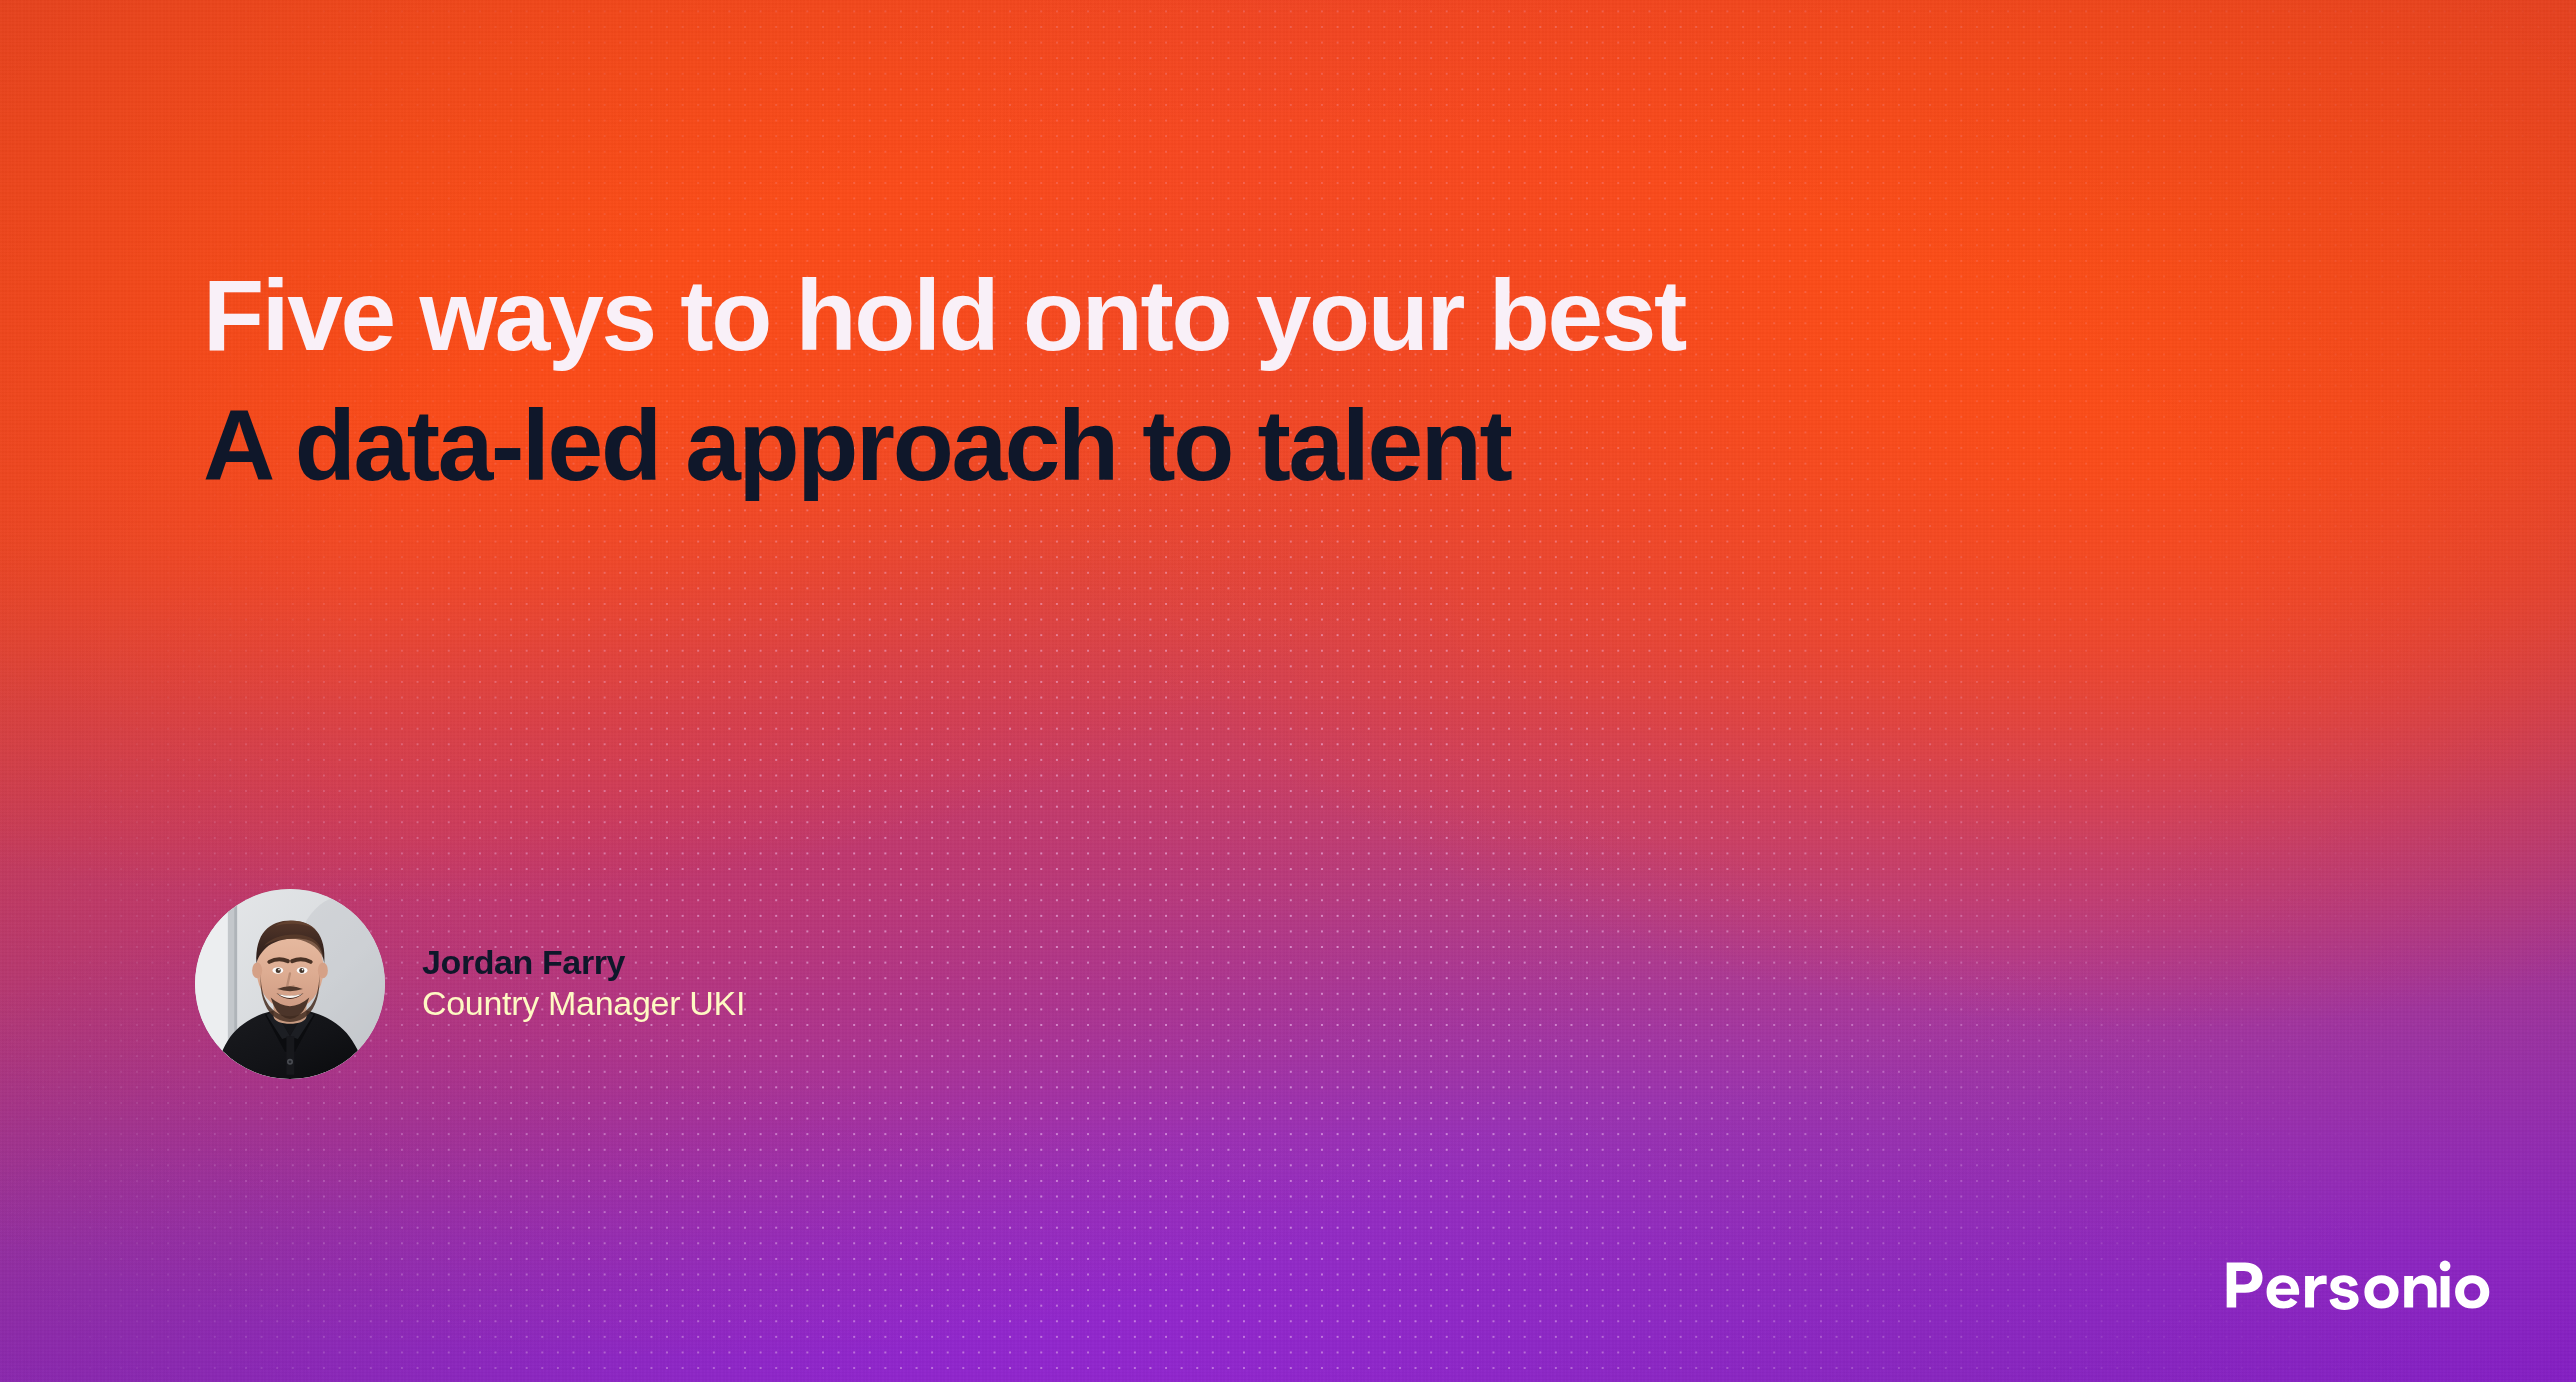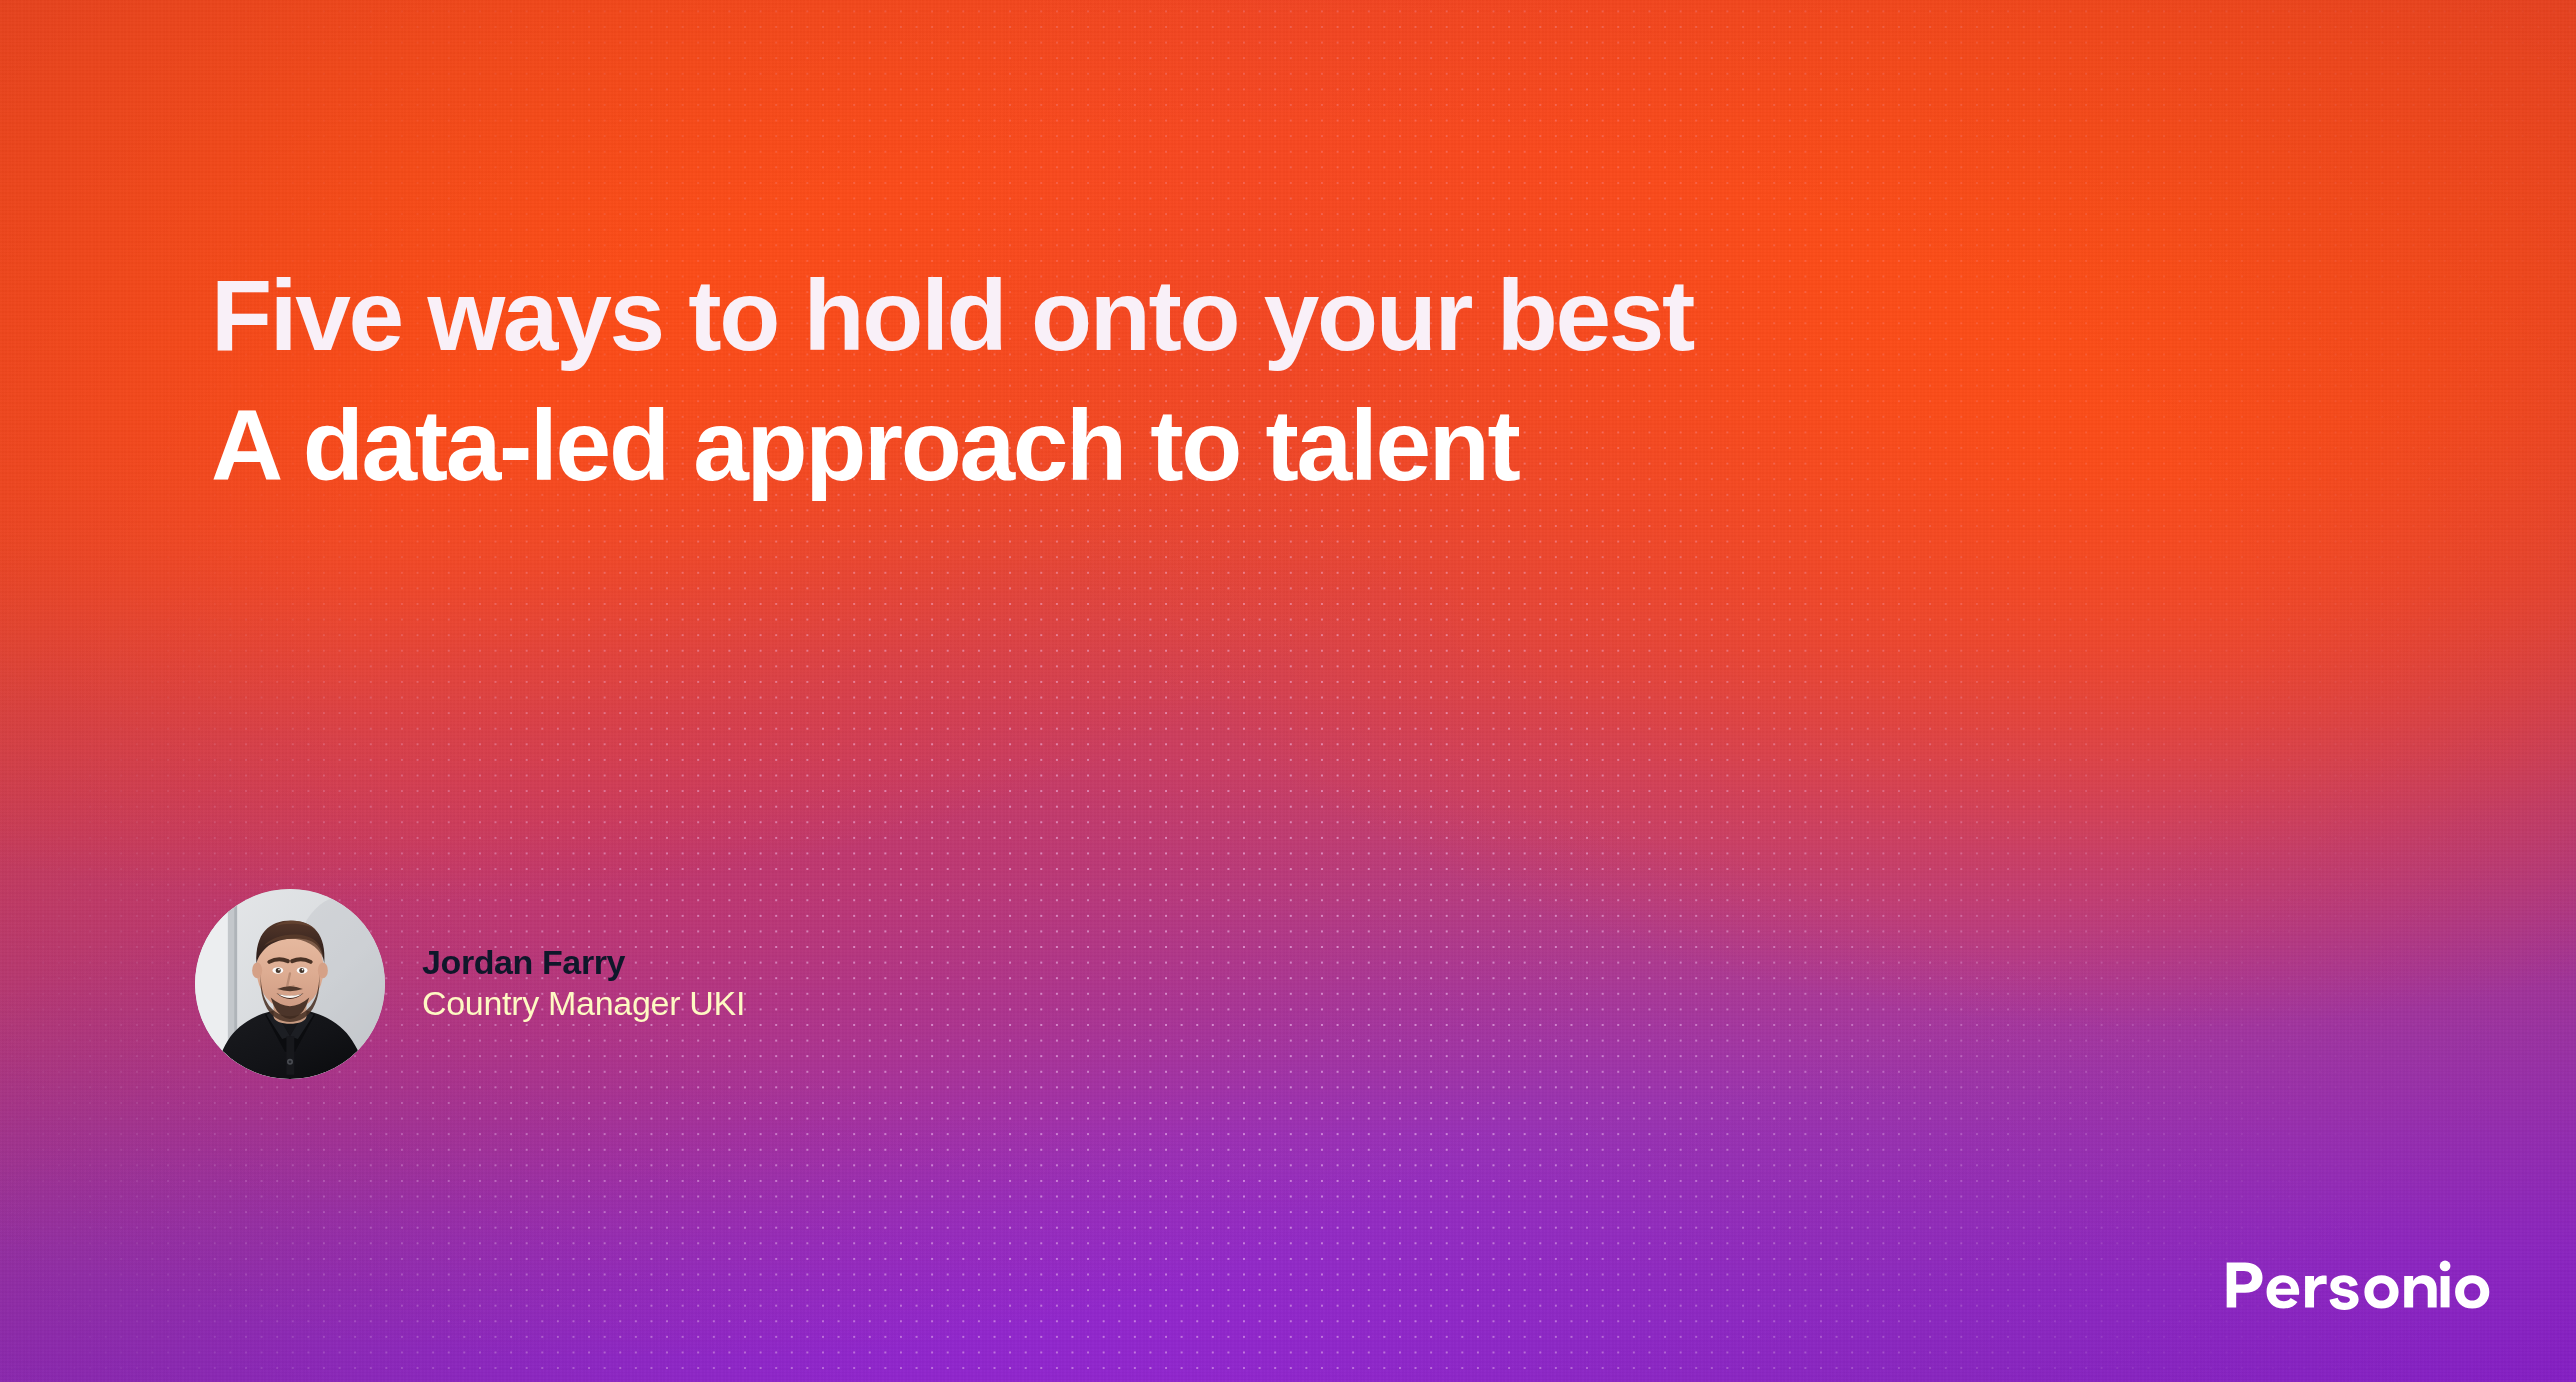--- a/index.html
+++ b/index.html
@@ -104,23 +104,23 @@
   
   .headline{
     position:absolute;
     left:203px; top:250px;
     width:2075px;
     font-size:100px;
     font-weight:700;
     line-height:130px;
     letter-spacing:-2.3px;
   }
-  .hl-line{ display:block; white-space:nowrap;margin-left:8px; }
+  .hl-line{ display:block; white-space:nowrap; }
   .hl-white{ color:#F9F0F8; }
-  .hl-purple{ color:#ffffff; }
+  .hl-purple{ color:#0f172a; }
 
   
   .author{
     position:absolute;
     left:195px; top:889px;
     display:flex; align-items:center;
   }
   .avatar{
     position:relative;
     width:190px; height:190px;

